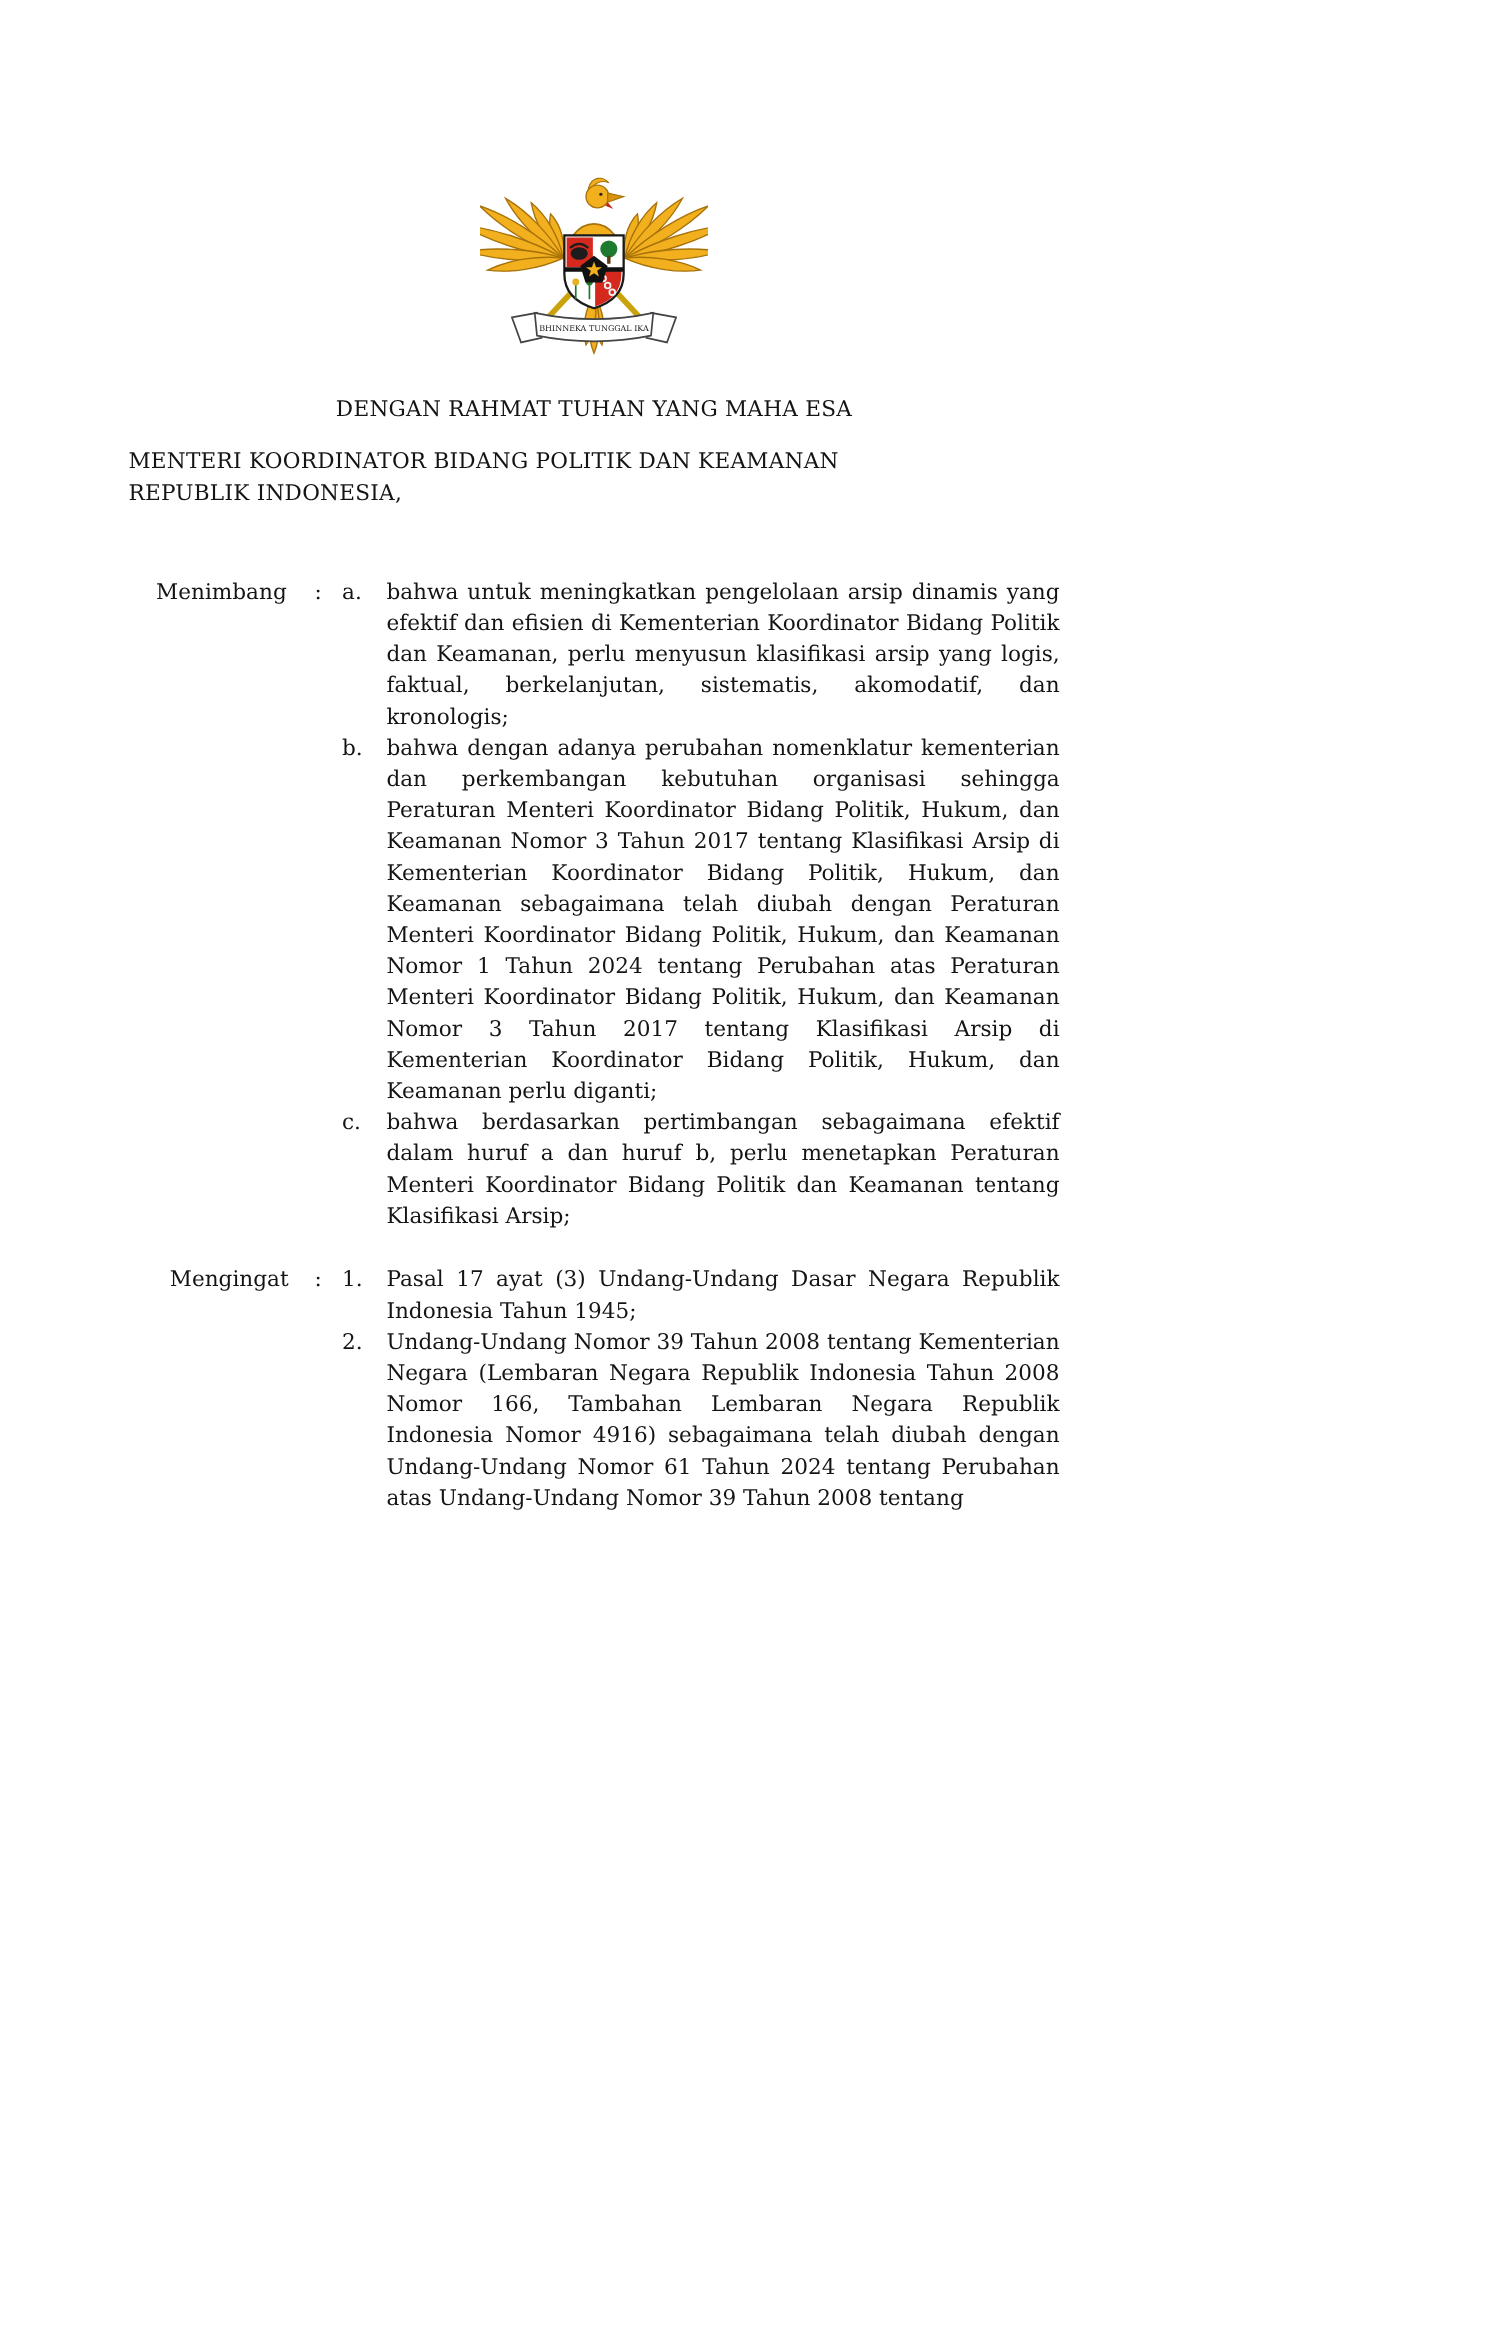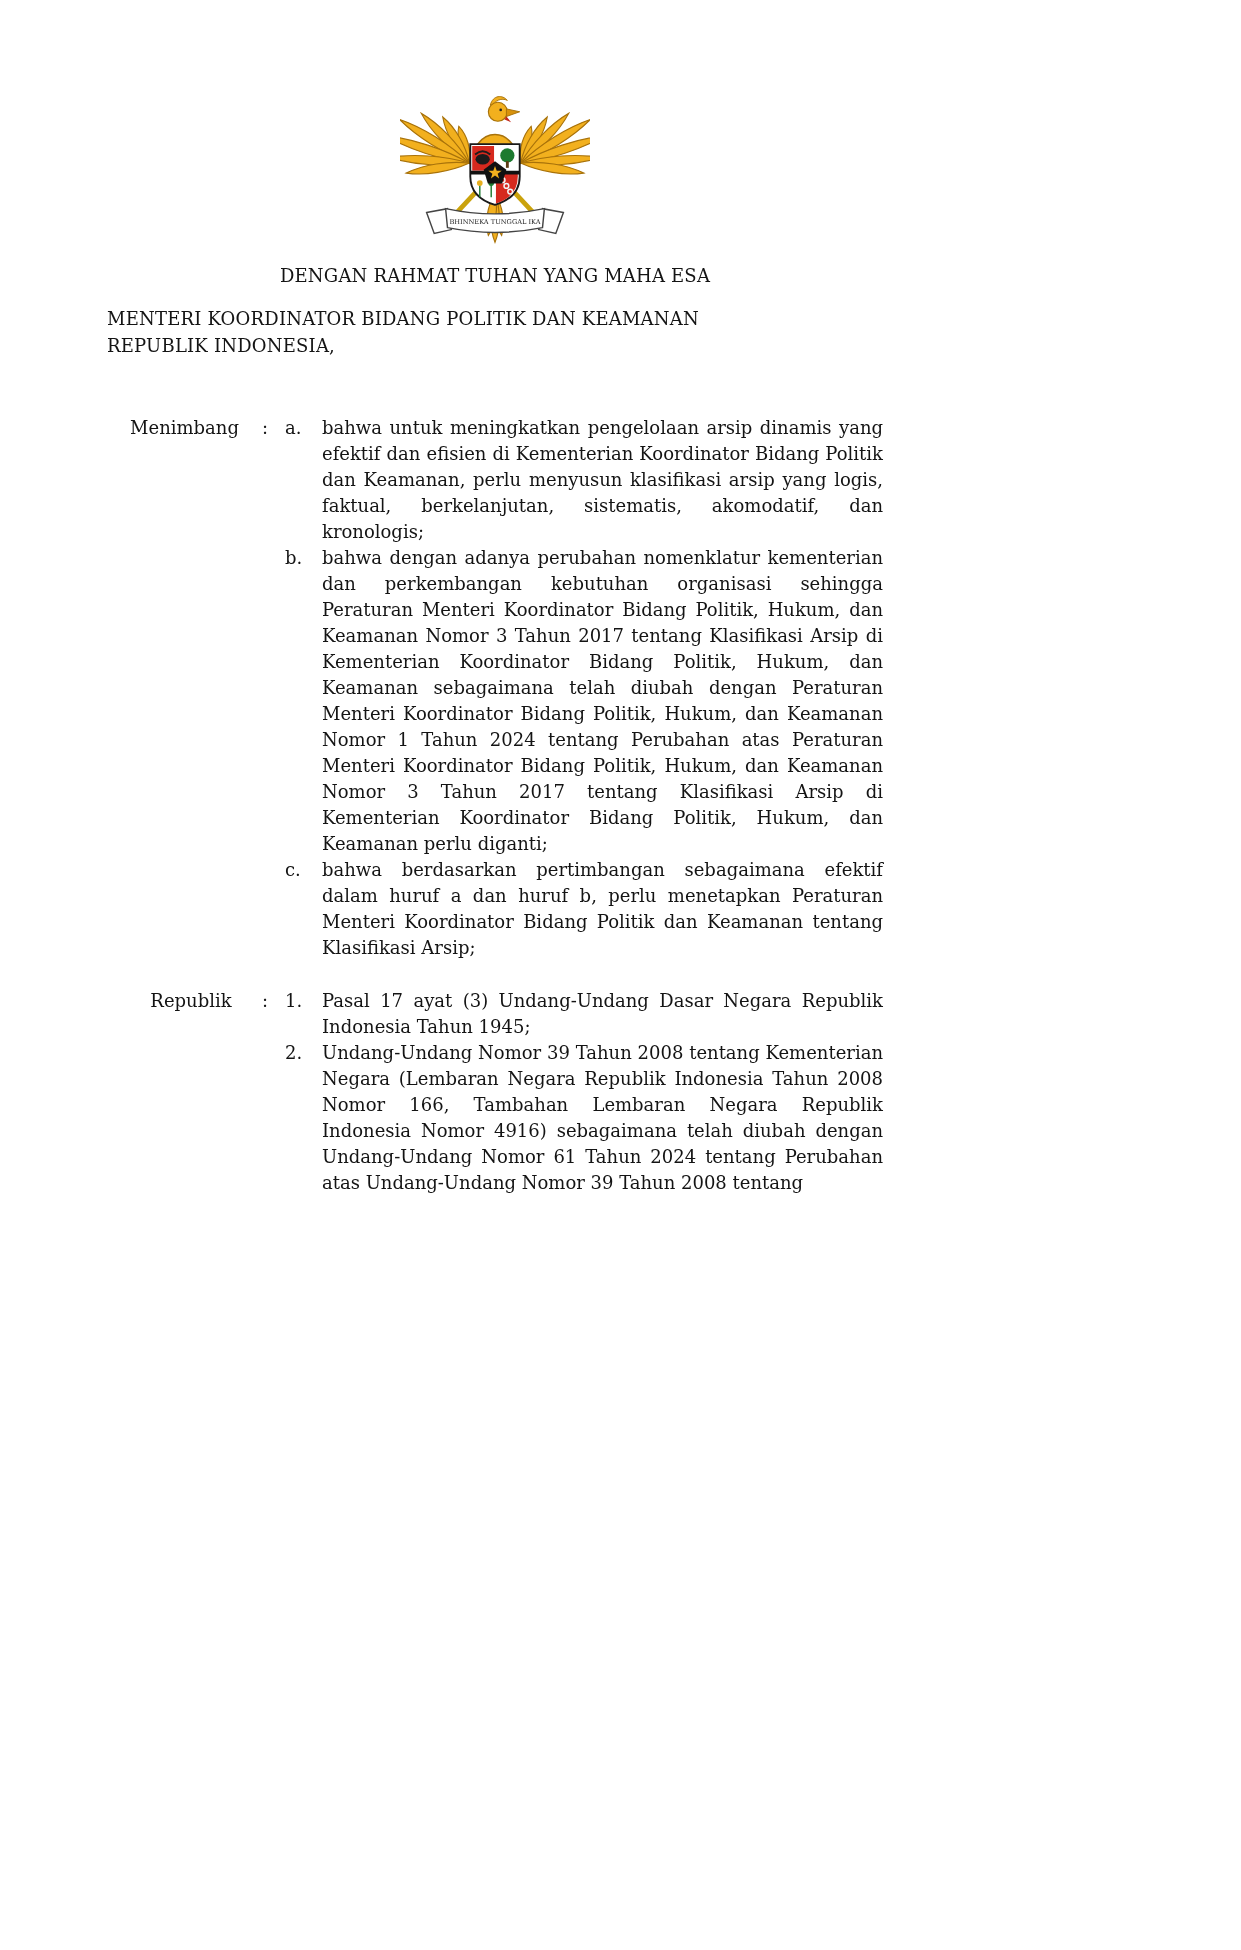--- a/index.html
+++ b/index.html
@@ -13,31 +13,32 @@
     width:1241px;
     height:1950px;
     background:#ffffff;
     overflow:hidden;
   }
   .content {
     margin-left:107px;
     width:776px;
   }
   .emblem-wrap {
-    padding-top:52px;
+    padding-top:104px;
     text-align:center;
   }
   .title-block {
     margin-top:84px;
     text-align:center;
     font-size:18px;
     line-height:27px;
     letter-spacing:0.2px;
   }
   .invocation {
+    margin-top:14px;
     text-align:center;
     font-size:18px;
     line-height:27px;
     letter-spacing:0.2px;
   }
   .official-block {
     margin-top:16px;
     text-align:left;
     font-size:18px;
     line-height:27px;
@@ -172,21 +173,21 @@
             <div class="itext">bahwa dengan adanya perubahan nomenklatur kementerian dan perkembangan kebutuhan organisasi sehingga Peraturan Menteri Koordinator Bidang Politik, Hukum, dan Keamanan Nomor 3 Tahun 2017 tentang Klasifikasi Arsip di Kementerian Koordinator Bidang Politik, Hukum, dan Keamanan sebagaimana telah diubah dengan Peraturan Menteri Koordinator Bidang Politik, Hukum, dan Keamanan Nomor 1 Tahun 2024 tentang Perubahan atas Peraturan Menteri Koordinator Bidang Politik, Hukum, dan Keamanan Nomor 3 Tahun 2017 tentang Klasifikasi Arsip di Kementerian Koordinator Bidang Politik, Hukum, dan Keamanan perlu diganti;</div>
           </div>
           <div class="item">
             <div class="marker">c.</div>
             <div class="itext">bahwa berdasarkan pertimbangan sebagaimana efektif dalam huruf a dan huruf b, perlu menetapkan Peraturan Menteri Koordinator Bidang Politik dan Keamanan tentang Klasifikasi Arsip;</div>
           </div>
         </div>
       </div>
 
       <div class="section indent">
-        <div class="sec-label">Republik</div>
+        <div class="sec-label">Mengingat</div>
         <div class="sec-colon">:</div>
         <div class="items">
           <div class="item">
             <div class="marker">1.</div>
             <div class="itext">Pasal 17 ayat (3) Undang-Undang Dasar Negara Republik Indonesia Tahun 1945;</div>
           </div>
           <div class="item">
             <div class="marker">2.</div>
             <div class="itext">Undang-Undang Nomor 39 Tahun 2008 tentang Kementerian Negara (Lembaran Negara Republik Indonesia Tahun 2008 Nomor 166, Tambahan Lembaran Negara Republik Indonesia Nomor 4916) sebagaimana telah diubah dengan Undang-Undang Nomor 61 Tahun 2024 tentang Perubahan atas Undang-Undang Nomor 39 Tahun 2008 tentang</div>
           </div>

